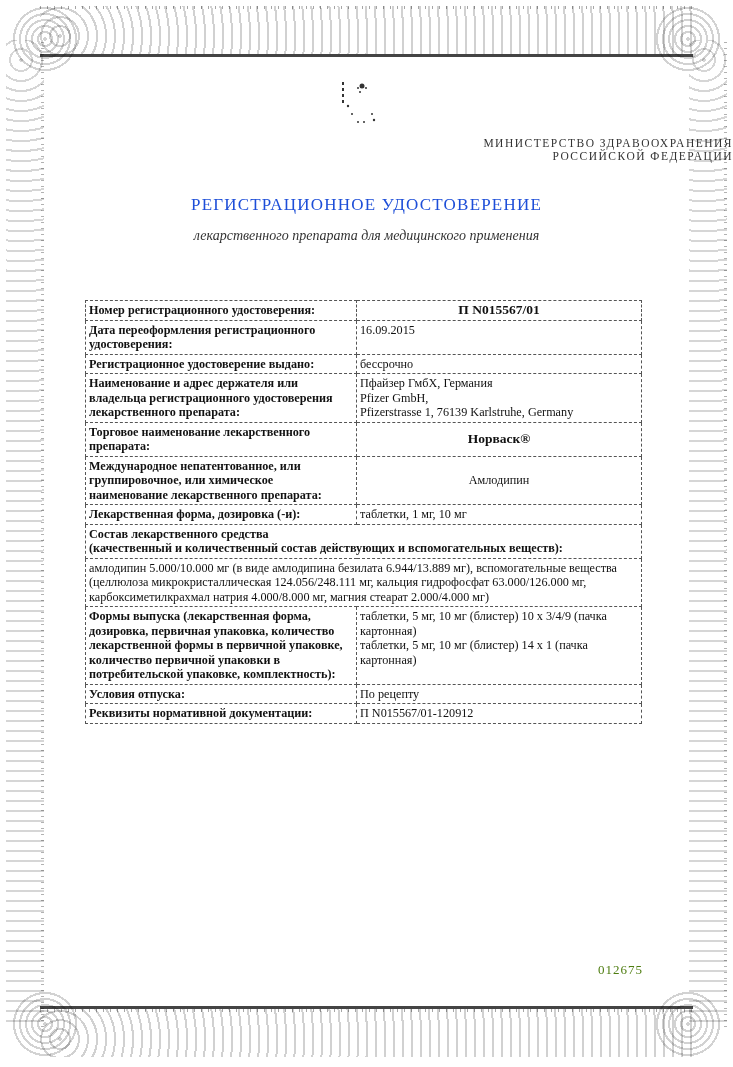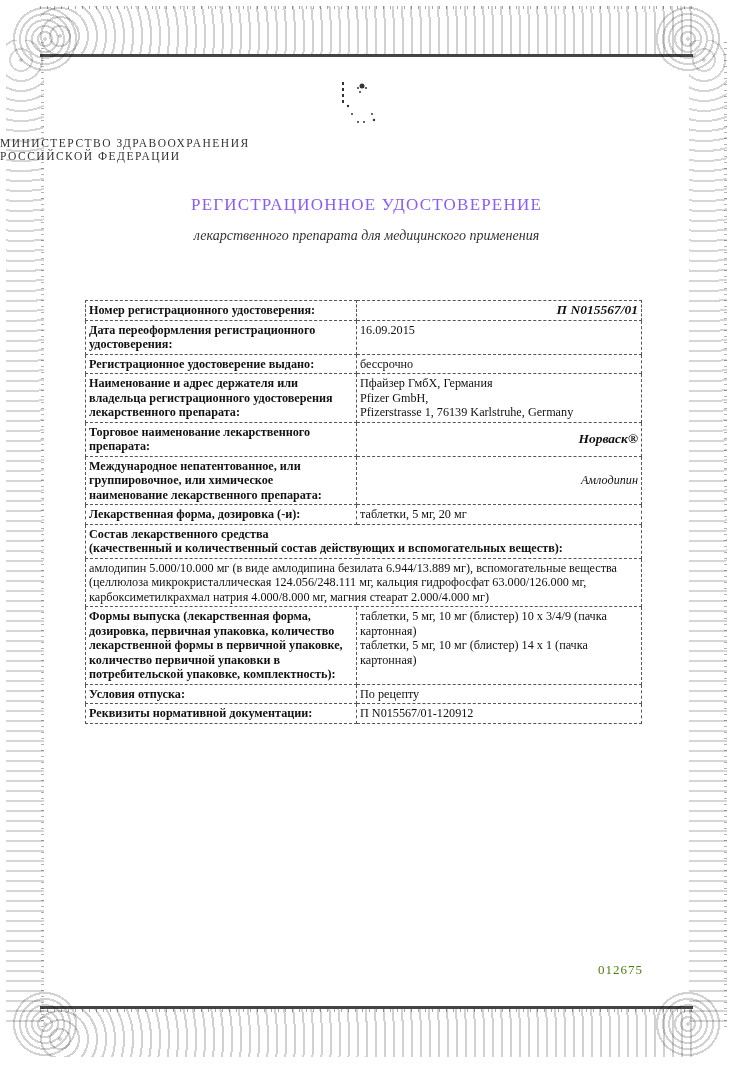--- a/index.html
+++ b/index.html
@@ -24,34 +24,34 @@
   .frame-right { right:6px; }
   .corner { position:absolute; width:70px; height:70px; border-radius:50%;
      background: repeating-radial-gradient(circle, rgba(0,0,0,0.25) 0 2px, transparent 2px 6px);
      opacity:0.7; }
   .c-tl{ left:10px; top:4px;} .c-tr{ right:10px; top:4px;}
   .c-bl{ left:10px; bottom:8px;} .c-br{ right:10px; bottom:8px;}
 
   
   .emblem { position:absolute; left:338px; top:78px; width:46px; height:52px; }
   .emblem svg { width:100%; height:100%; }
-  .ministry { position:absolute; left:0; right:0; top:137px; text-align:left;
+  .ministry { position:absolute; left:0; right:0; top:137px; text-align:right;
      font-size:11.5px; letter-spacing:1.5px; line-height:13px; color:#333; }
   .doc-title { position:absolute; left:0; right:0; top:195px; text-align:center;
-     font-size:17px; letter-spacing:1.2px; color:#8b5cf6; }
+     font-size:17px; letter-spacing:1.2px; color:#1d4ed8; }
   .doc-subtitle { position:absolute; left:0; right:0; top:228px; text-align:center;
      font-size:14px; color:#333;font-style:italic; }
 
   
   table.reg { position:absolute; left:85px; top:300px; width:557px; border-collapse:collapse;
      font-size:12.2px; line-height:14.5px; }
   table.reg td { border:1px dashed #555; padding:2px 3px; vertical-align:top; }
   td.lbl { width:264px; font-weight:bold; }
   td.val { }
-  td.val.center { text-align:right; vertical-align:middle;font-style:italic; }
+  td.val.center { text-align:center; vertical-align:middle; }
   td.val.bold { font-weight:bold; font-size:13.5px; }
   td.full { font-weight:normal; }
   .lbl-bold { font-weight:bold; }
 
   .serial { position:absolute; left:598px; top:962px; font-size:13px; letter-spacing:1px; color:#4d7c0f; }
 </style>
 </head>
 <body>
 
 <div class="frame-top"></div>
@@ -115,21 +115,21 @@
   <tr>
     <td class="lbl">Торговое наименование лекарственного препарата:</td>
     <td class="val center bold">Норваск®</td>
   </tr>
   <tr>
     <td class="lbl">Международное непатентованное, или группировочное, или химическое наименование лекарственного препарата:</td>
     <td class="val center">Амлодипин</td>
   </tr>
   <tr>
     <td class="lbl">Лекарственная форма, дозировка (-и):</td>
-    <td class="val">таблетки, 5 мг, 20 мг</td>
+    <td class="val">таблетки, 1 мг, 10 мг</td>
   </tr>
   <tr>
     <td colspan="2" class="lbl-bold">
       <div>Состав лекарственного средства</div>
       <div>(качественный и количественный состав действующих и вспомогательных веществ):</div>
     </td>
   </tr>
   <tr>
     <td colspan="2" class="full">амлодипин 5.000/10.000 мг (в виде амлодипина безилата 6.944/13.889 мг), вспомогательные вещества (целлюлоза микрокристаллическая 124.056/248.111 мг, кальция гидрофосфат 63.000/126.000 мг, карбоксиметилкрахмал натрия 4.000/8.000 мг, магния стеарат 2.000/4.000 мг)</td>
   </tr>

